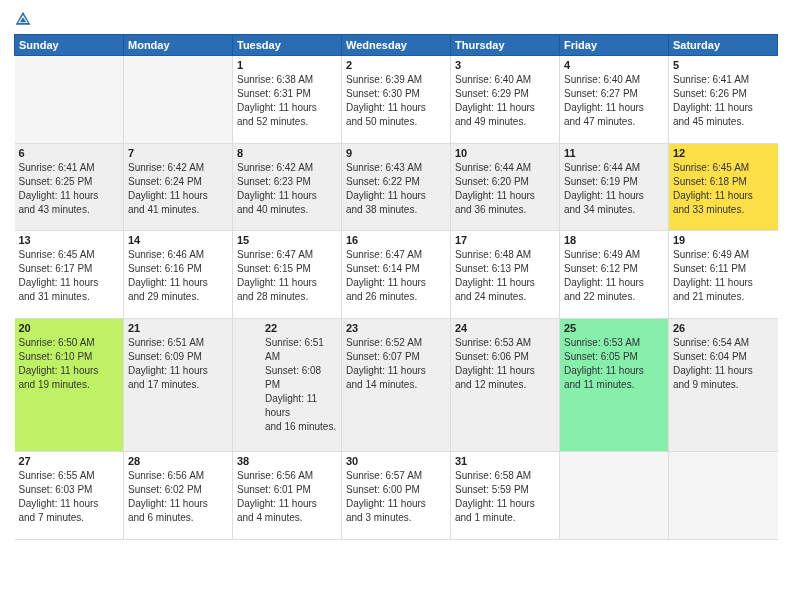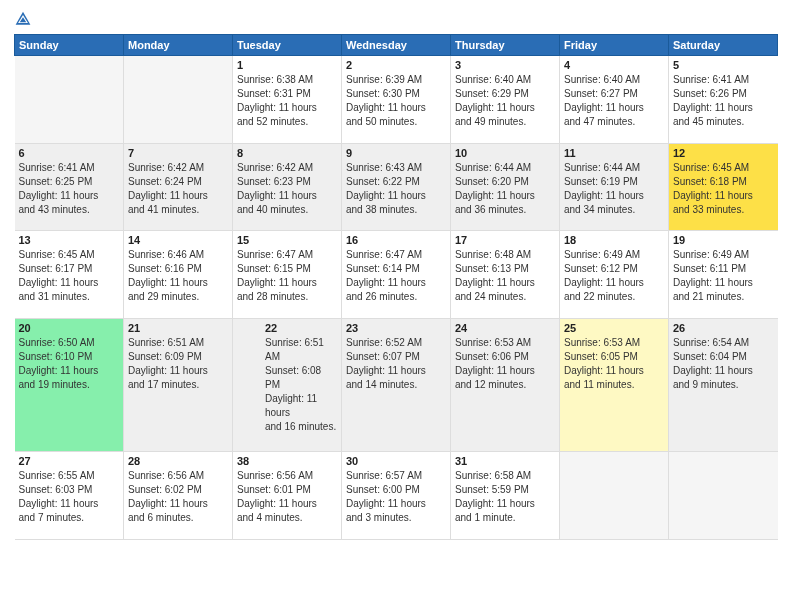--- a/index.html
+++ b/index.html
@@ -218,41 +218,41 @@
           <td>
             <span class="day-number">18</span>
             <div class="day-info">Sunrise: 6:49 AM<br>Sunset: 6:12 PM<br>Daylight: 11 hours<br>and 22 minutes.</div>
           </td>
           <td>
             <span class="day-number">19</span>
             <div class="day-info">Sunrise: 6:49 AM<br>Sunset: 6:11 PM<br>Daylight: 11 hours<br>and 21 minutes.</div>
           </td>
         </tr>
         <tr class="row-even">
-          <td style="background: #86efac;">
+          <td style="background: #bef264;">
             <span class="day-number">20</span>
             <div class="day-info">Sunrise: 6:50 AM<br>Sunset: 6:10 PM<br>Daylight: 11 hours<br>and 19 minutes.</div>
           </td>
           <td style="background: rgb(239, 239, 239); margin-left: 12px;">
             <span class="day-number">21</span>
             <div class="day-info">Sunrise: 6:51 AM<br>Sunset: 6:09 PM<br>Daylight: 11 hours<br>and 17 minutes.</div>
           </td>
           <td style="background: rgb(239, 239, 239); padding-left: 32px;">
             <span class="day-number">22</span>
             <div class="day-info">Sunrise: 6:51 AM<br>Sunset: 6:08 PM<br>Daylight: 11 hours<br>and 16 minutes.</div>
           </td>
           <td style="background: rgb(239, 239, 239);">
             <span class="day-number">23</span>
             <div class="day-info">Sunrise: 6:52 AM<br>Sunset: 6:07 PM<br>Daylight: 11 hours<br>and 14 minutes.</div>
           </td>
           <td style="background: rgb(239, 239, 239); margin-left: 48px;">
             <span class="day-number">24</span>
             <div class="day-info">Sunrise: 6:53 AM<br>Sunset: 6:06 PM<br>Daylight: 11 hours<br>and 12 minutes.</div>
           </td>
-          <td style="background: #fef9c3; margin-top: 20px;">
+          <td style="background: #86efac; margin-top: 20px;">
             <span class="day-number">25</span>
             <div class="day-info">Sunrise: 6:53 AM<br>Sunset: 6:05 PM<br>Daylight: 11 hours<br>and 11 minutes.</div>
           </td>
           <td style="background: rgb(239, 239, 239);">
             <span class="day-number">26</span>
             <div class="day-info">Sunrise: 6:54 AM<br>Sunset: 6:04 PM<br>Daylight: 11 hours<br>and 9 minutes.</div>
           </td>
         </tr>
         <tr class="row-odd">
           <td>

